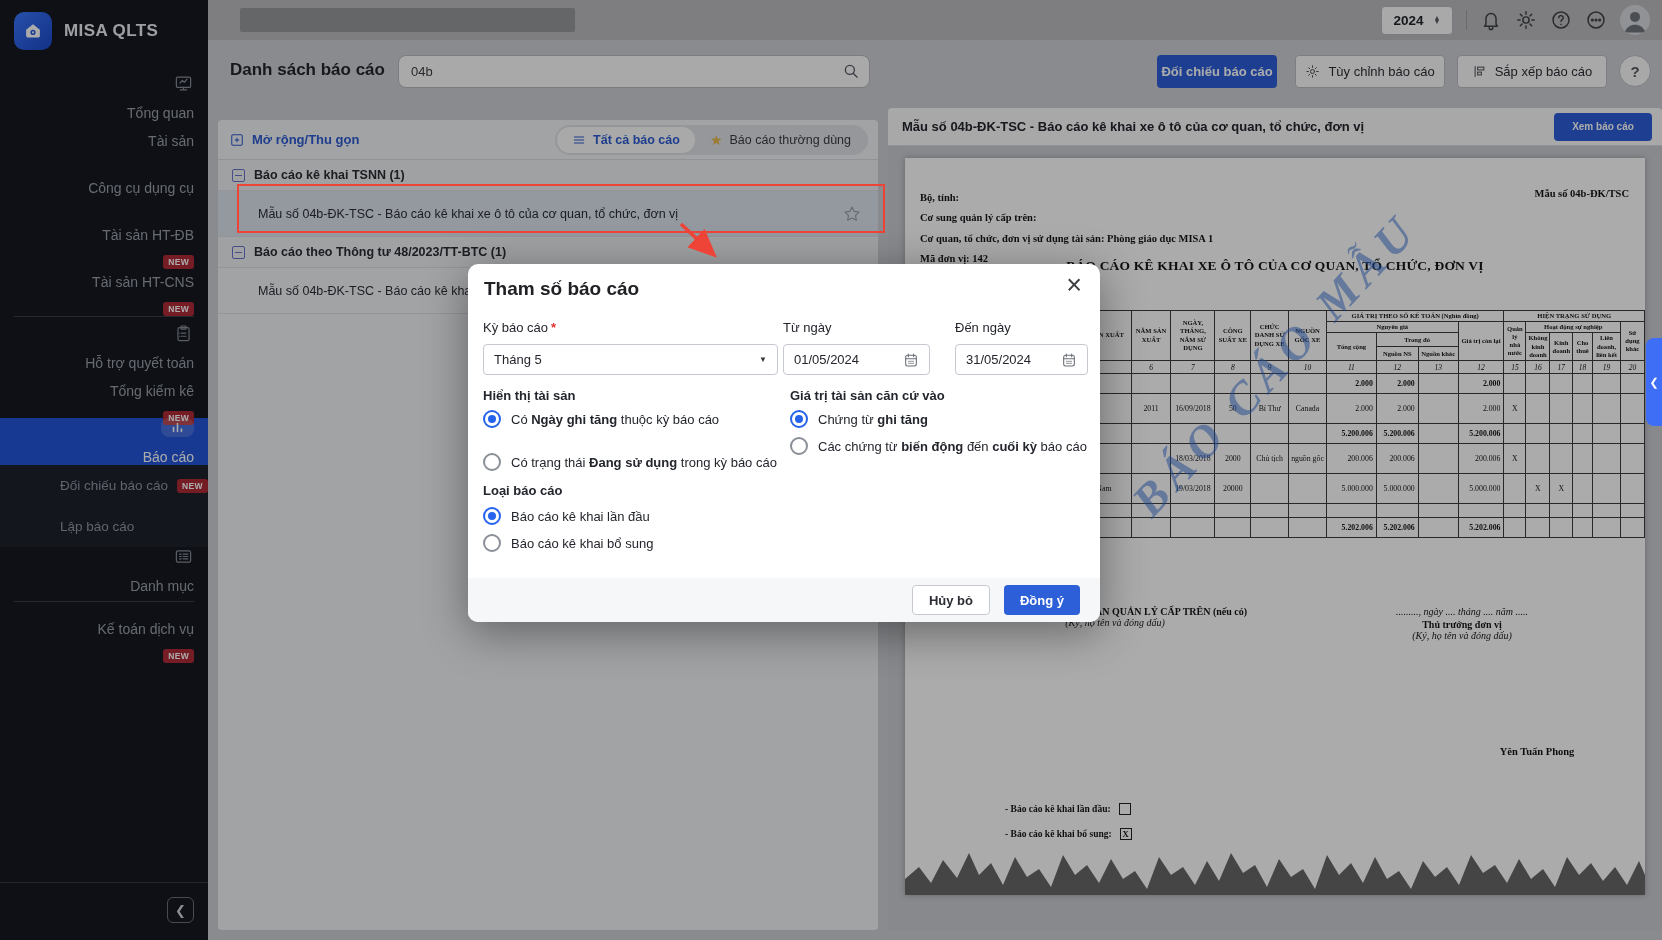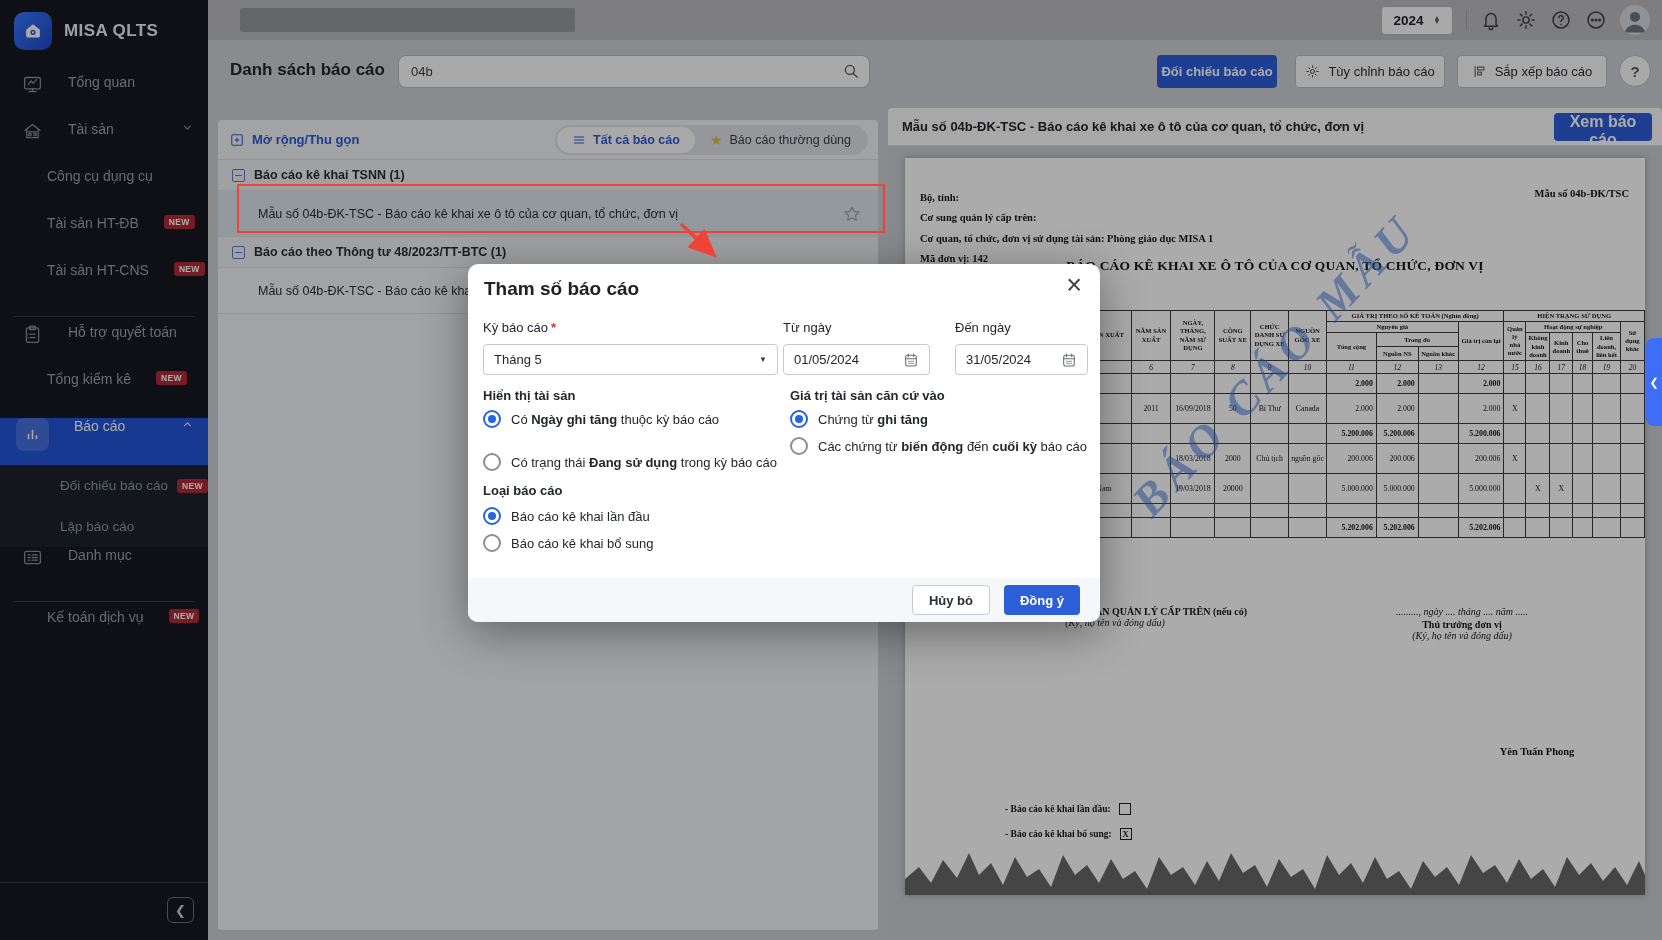--- a/index.html
+++ b/index.html
@@ -7,21 +7,21 @@
   body { font-family:"Liberation Sans","DejaVu Sans",sans-serif; background:#cdd0d5; position:relative; }
   svg { display:block; }
   .stage { position:absolute; inset:0; width:1662px; height:940px; }
 
   
   .sidebar { position:absolute; left:0; top:0; width:208px; height:940px; background:#161920; z-index:1; }
   .brand { display:flex; align-items:center; gap:12px; padding:12px 14px 10px 14px; }
   .brand-logo { width:38px; height:38px; border-radius:10px; background:linear-gradient(135deg,#3a78ff,#1d49c9); display:flex; align-items:center; justify-content:center; }
   .brand-name { color:#eceef2; font-size:17px; font-weight:bold; letter-spacing:.4px; }
   .menu { padding-top:14px; }
-  .mi { height:47px; display:flex; align-items:flex-start; gap:25px; padding:0 14px 0 22px; color:#9aa0ab; font-size:14px; cursor:pointer; }
+  .mi { height:47px; display:flex; align-items:flex-end; gap:12px; padding:0 14px 0 22px; color:#9aa0ab; font-size:14px; cursor:pointer;flex-direction:column; }
   .mi .lbl { flex:0 0 auto; }
   .mi .sp { flex:1; }
   .mi svg.ic { width:21px; height:21px; stroke:#878d99; stroke-width:1.5; fill:none; stroke-linecap:round; stroke-linejoin:round; }
   .mi svg.ch { width:13px; height:13px; stroke:#878d99; stroke-width:2; fill:none; }
   .badge { background:#b02a37; color:#fff; font-size:8.5px; font-weight:bold; padding:2px 5px; border-radius:3px; letter-spacing:.3px; }
   .sdiv { height:1px; background:#3a3f48; margin:7px 14px; }
   .mi.active { background:#2456d8; color:#fff; }
   .mi.active svg.ch { stroke:#dfe5f5; }
   .icbox { width:33px; height:33px; border-radius:8px; background:rgba(255,255,255,.16); display:flex; align-items:center; justify-content:center; margin-left:-6px; }
   .icbox svg { width:19px; height:19px; stroke:#fff; stroke-width:2; fill:none; stroke-linecap:round; }
@@ -72,21 +72,21 @@
   .gminus::after { content:""; position:absolute; left:2px; right:2px; top:5px; height:1.6px; background:#6a74c8; }
   .list-item { height:46px; display:flex; align-items:center; padding:0 16px 0 40px; font-size:12.5px; color:#2b2e34; border-bottom:1px solid #dcdfe5; cursor:pointer; background:#f2f3f7; }
   .list-item.sel { background:#dde3ee; }
   .row-star { margin-left:auto; width:20px; height:20px; color:#9aa0ac; cursor:pointer; }
   .row-star svg { width:20px; height:20px; stroke:currentColor; stroke-width:1.4; fill:none; stroke-linejoin:round; }
 
   
   .right-panel { position:absolute; left:680px; top:68px; width:774px; height:822px; background:#caccd1; border-radius:4px; overflow:hidden; }
   .rp-header { height:38px; background:#fbfbfd; border-bottom:1px solid #d8dade; display:flex; align-items:center; padding:0 10px 0 14px; }
   .rp-title { font-size:13px; font-weight:bold; color:#23262c; }
-  .view-btn { margin-left:auto; width:98px; height:28px; background:#2d5fd8; color:#fff; border:none; border-radius:4px; font-size:16px; font-weight:bold; cursor:pointer; font-family:inherit; }
+  .view-btn { margin-left:auto; width:98px; height:28px; background:#2d5fd8; color:#fff; border:none; border-radius:4px; font-size:10px; font-weight:bold; cursor:pointer; font-family:inherit; }
   .doc-page { position:absolute; left:17px; top:50px; width:740px; height:737px; background:#ffffff; box-shadow:0 0 6px rgba(0,0,0,.25); font-family:"Liberation Serif","DejaVu Serif",serif; color:#15161a; overflow:hidden; }
   .doc-info { position:absolute; left:15px; top:30px; font-size:10.5px; font-weight:bold; line-height:1.95; }
   .doc-formno { position:absolute; right:16px; top:30px; font-size:10.5px; font-weight:bold; }
   .doc-title { position:absolute; left:0; top:100px; width:740px; text-align:center; font-size:13.5px; font-weight:bold; letter-spacing:.2px; }
   .doc-table { position:absolute; left:8px; top:152px; border-collapse:collapse; table-layout:fixed; }
   .doc-table th, .doc-table td { border:1px solid #3c3c3c; font-weight:bold; text-align:center; vertical-align:middle; padding:1px 2px; overflow:hidden; }
   .doc-table th { font-size:6.6px; line-height:1.25; }
   .doc-table tr.nums td { font-size:7.5px; font-style:italic; font-weight:normal; height:13px; }
   .doc-table tbody td { font-size:7.8px; height:30px; font-weight:normal; }
   .doc-table tbody tr.sub td { font-weight:bold; height:20px; }

